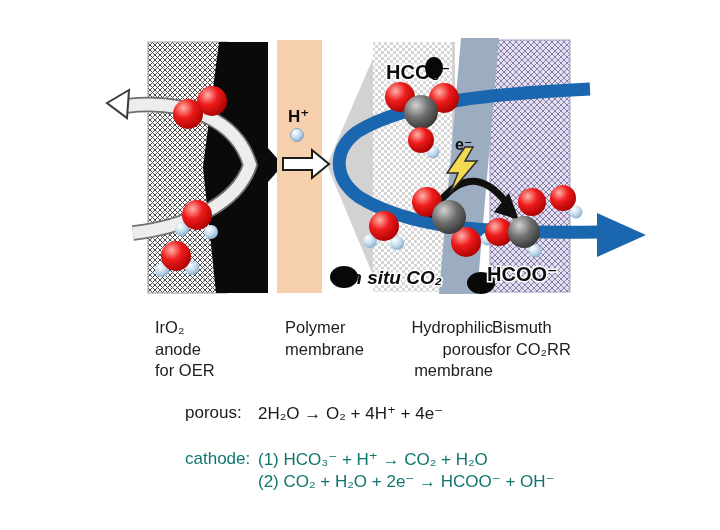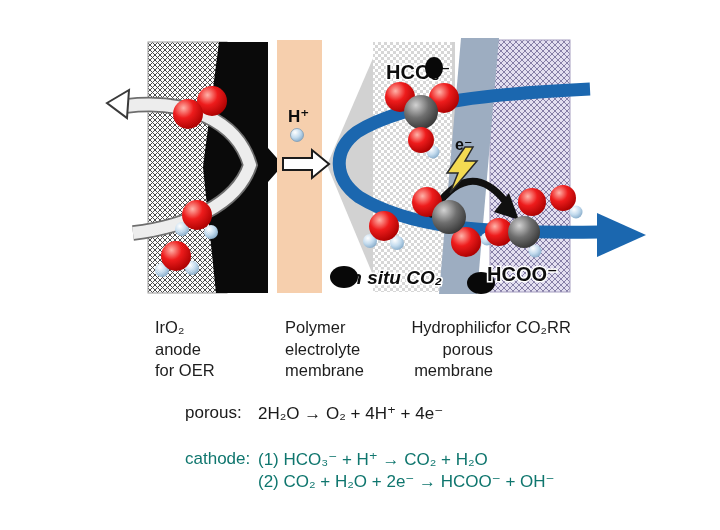--- a/index.html
+++ b/index.html
@@ -139,29 +139,29 @@
   <text x="487" y="281" font-size="20" class="svg-label">HCOO⁻</text>
 </svg>
 
 <div class="caption" style="left:155px;top:317px;">
   <div>IrO₂</div>
   <div>anode</div>
   <div>for OER</div>
 </div>
 <div class="caption" style="left:249px;top:317px;margin-left:36px;">
   <div>Polymer</div>
-  <div>electrolyte</div>
   <div>membrane</div>
 </div>
 <div class="caption" style="left:373px;top:317px;text-align:right;">
   <div>Hydrophilic</div>
   <div>porous</div>
   <div>membrane</div>
 </div>
 <div class="caption" style="left:492px;top:317px;">
+  <div>Bismuth</div>
   <div>for CO₂RR</div>
 </div>
 
 <div class="eq anode" style="left:185px;top:403px;">porous:</div>
 <div class="eq anode" style="left:258px;top:403px;">2H₂O → O₂ + 4H⁺ + 4e⁻</div>
 
 <div class="eq cathode" style="left:185px;top:449px;">cathode:</div>
 <div class="eq cathode" style="left:258px;top:449px;">(1) HCO₃⁻ + H⁺ → CO₂ + H₂O</div>
 <div class="eq cathode" style="left:258px;top:471px;">(2) CO₂ + H₂O + 2e⁻ → HCOO⁻ + OH⁻</div>
 

